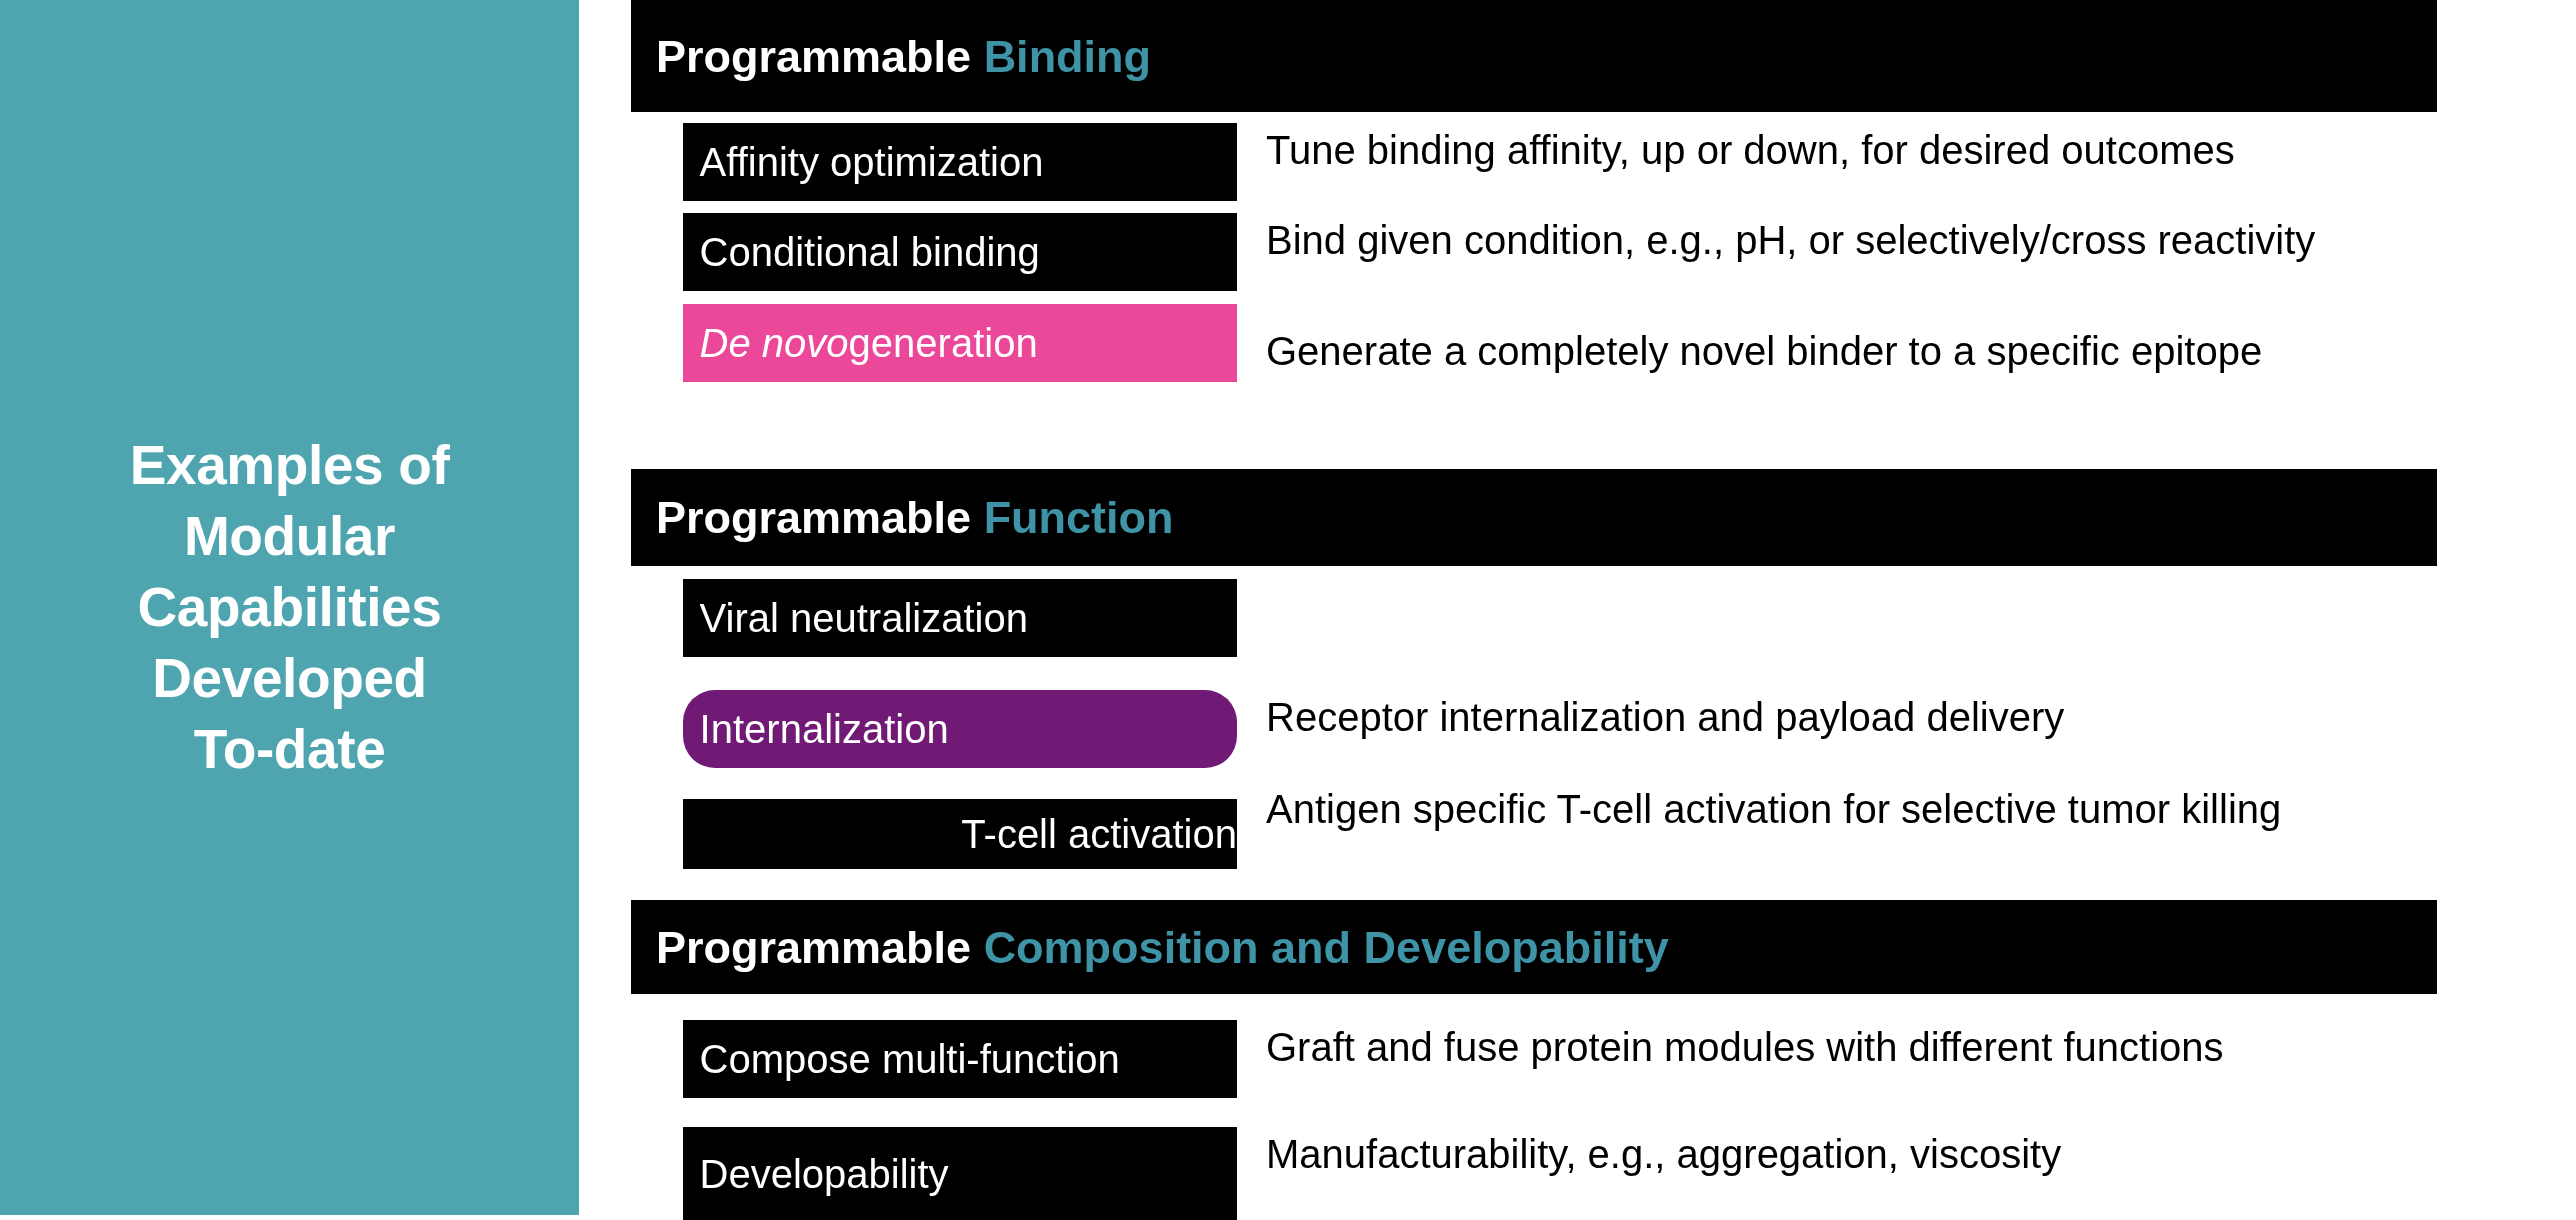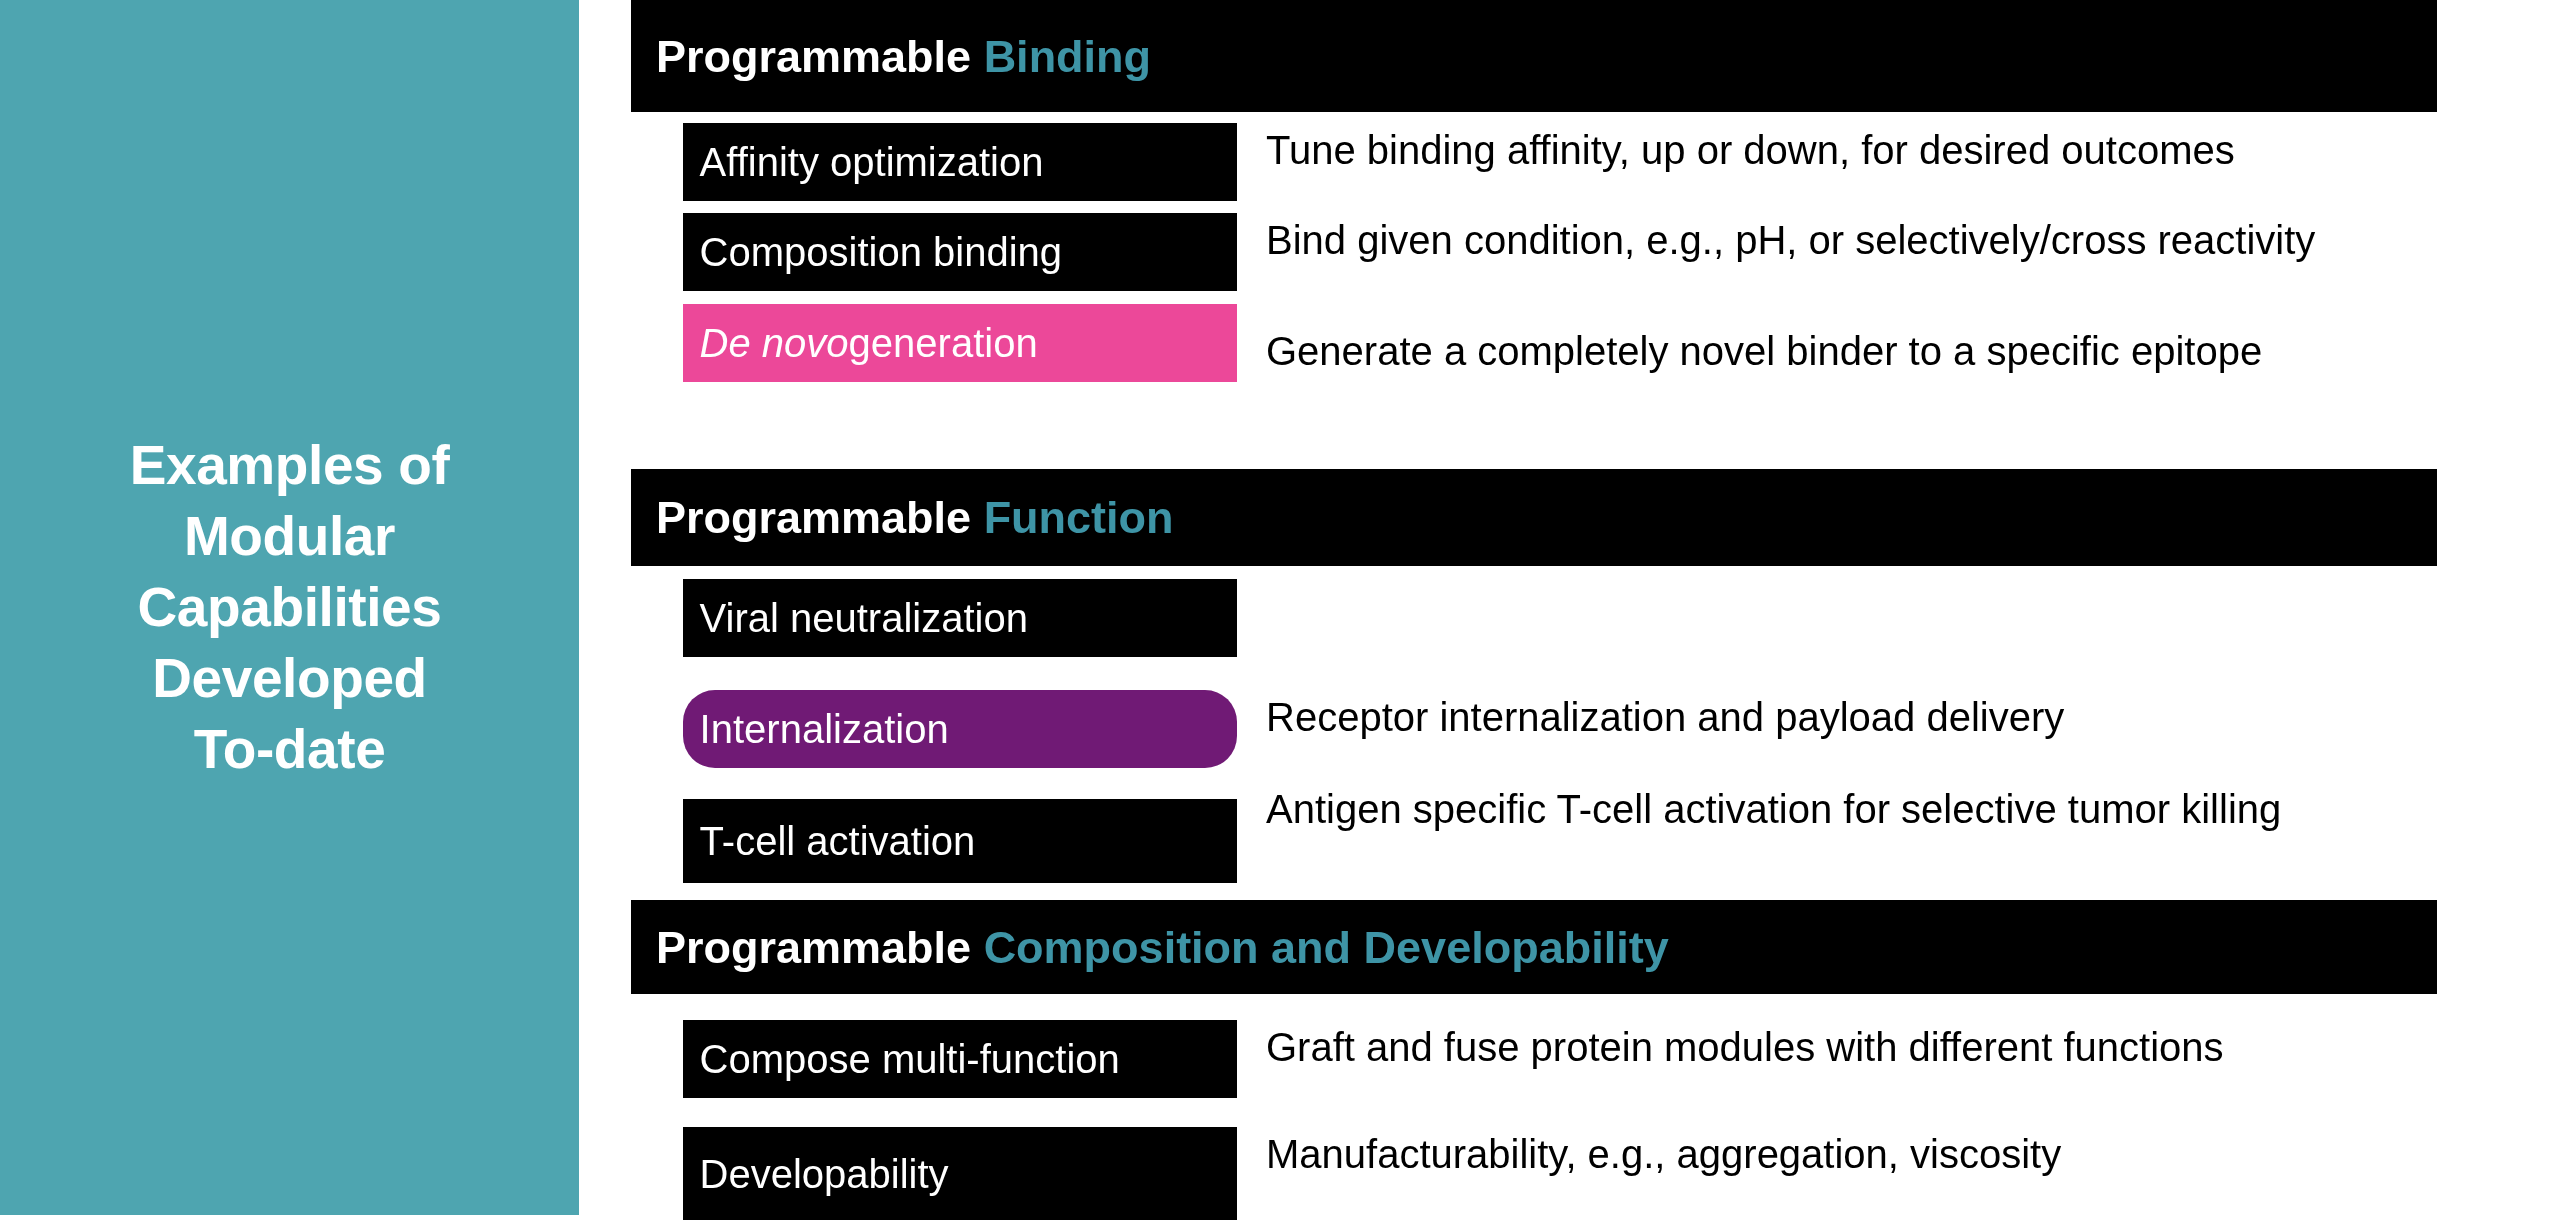--- a/index.html
+++ b/index.html
@@ -137,21 +137,21 @@
 
       <div class="row" style="top:123px;">
         <div class="chip" style="height: 78px; background: rgb(0, 0, 0);">
           <span>Affinity optimization</span>
         </div>
         <div class="desc" style="color: rgb(0, 0, 0);">Tune binding affinity, up or down, for desired outcomes</div>
       </div>
 
       <div class="row" style="top:213px;">
         <div class="chip" style="height: 78px; background: rgb(0, 0, 0);">
-          <span>Composition binding</span>
+          <span>Conditional binding</span>
         </div>
         <div class="desc" style="color: rgb(0, 0, 0);">Bind given condition, e.g., pH, or selectively/cross reactivity</div>
       </div>
 
       <div class="row" style="top:304px;">
         <div class="chip" style="height: 78px; background: #ec4899;">
           <span class="ital">De novo</span>
             <span> generation</span>
         </div>
         <div class="desc" style="padding-top: 23px; color: rgb(0, 0, 0);">Generate a completely novel binder to a specific epitope</div>
@@ -173,21 +173,21 @@
       </div>
 
       <div class="row" style="top:690px;">
         <div class="chip" style="height: 78px; background: #701a75; border-radius: 32px;">
           <span>Internalization</span>
         </div>
         <div class="desc" style="color: rgb(0, 0, 0);">Receptor internalization and payload delivery</div>
       </div>
 
       <div class="row" style="top:799px;">
-        <div class="chip" style="height: 84px; background: rgb(0, 0, 0);">
+        <div class="chip" style="height: 70px; background: rgb(0, 0, 0); justify-content: flex-end;">
           <span>T-cell activation</span>
         </div>
         <div class="desc" style="margin-top: -16.6px; color: rgb(0, 0, 0);">Antigen specific T-cell activation for selective tumor killing</div>
       </div>
     </div>
 
     <div class="section">
 
       <div class="section-header" style="top: 900px; height: 94px; background: rgb(0, 0, 0);">
         <div class="htext">

